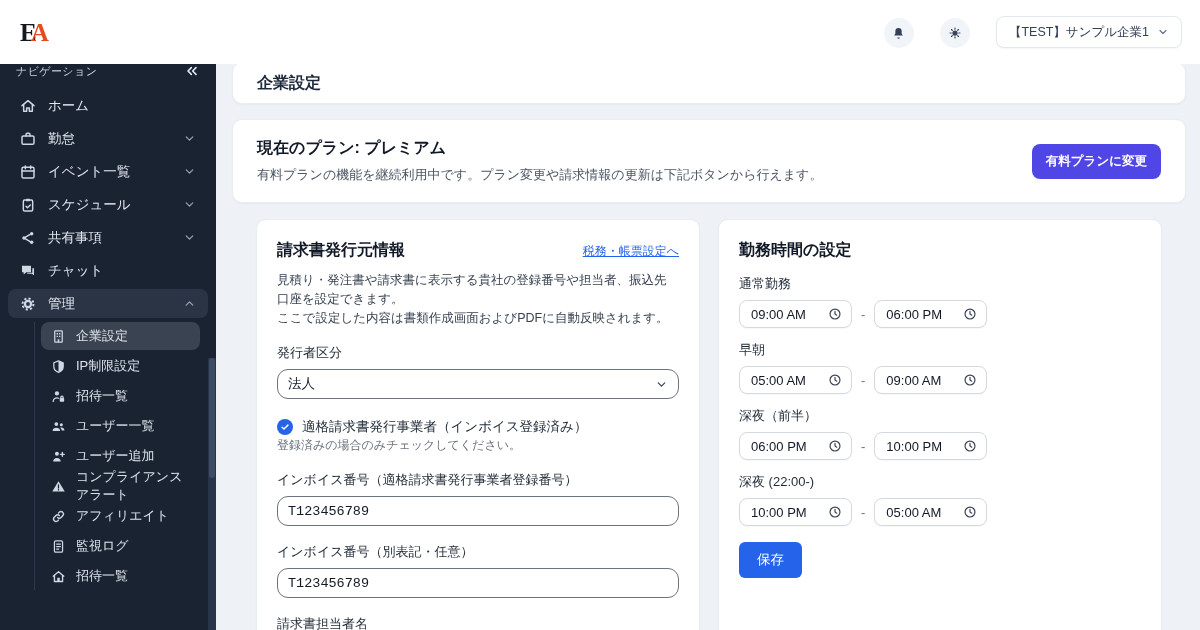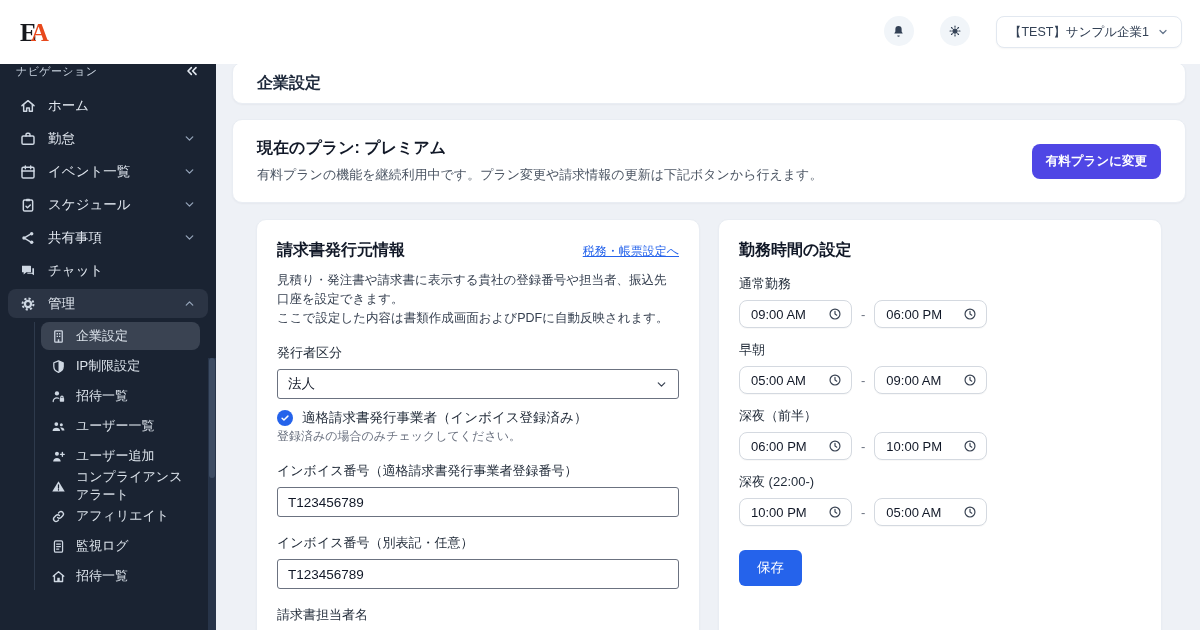--- a/index.html
+++ b/index.html
@@ -8,21 +8,21 @@
   .canvas { position:relative; width:1200px; height:630px; }
 
   
   .topbar { position:absolute; top:0; left:0; width:1200px; height:64px;
     background:#ffffff; display:flex; align-items:center; justify-content:space-between;
     padding:0 18px 0 20px; z-index:5; }
   .logo { font-family:"Liberation Serif","DejaVu Serif",serif; font-weight:bold;
     font-size:25px; letter-spacing:-2px; line-height:1; cursor:pointer; }
   .logo .e { color:#16181d; }
   .logo .a { color:#e8491d; margin-left:-4px; }
-  .top-right { display:flex; align-items:flex-start; gap:26px; }
+  .top-right { display:flex; align-items:flex-end; gap:26px; }
   .icon-btn { width:30px; height:30px; border-radius:50%; background:#f1f5f9;
     display:flex; align-items:center; justify-content:center; border:none; cursor:pointer; color:#334155; }
   .company-btn { height:32px; display:flex; align-items:center; gap:8px;
     border:1px solid #e2e8f0; border-radius:8px; background:#fff; padding:0 12px;
     font-size:12.5px; color:#334155; cursor:pointer; box-shadow:0 1px 2px rgba(0,0,0,.04); }
 
   
   .sidebar { position:absolute; top:48px; left:0; width:216px; height:582px;
     background:#1a2332; color:#e2e8f0; overflow:hidden; }
   .side-head { display:flex; align-items:center; justify-content:space-between;
@@ -60,37 +60,37 @@
   .cards-row { margin-top:16px; padding:0 24px 0 24px; display:flex; gap:18px; }
   .card { flex:1; background:#fff; border:1px solid #e9edf3; border-radius:10px;
     box-shadow:0 1px 2px rgba(16,24,40,.04); padding:20px; min-height:520px; }
   .card h2 { font-size:16px; font-weight:bold; color:#111827; }
   .card-head { display:flex; align-items:flex-start; justify-content:space-between; }
   .head-link { font-size:12px; color:#2563eb; text-decoration:underline; cursor:pointer;
     margin-top:3px; white-space:nowrap; }
   .desc { font-size:12.5px; color:#374151; line-height:1.5; margin-top:10px; }
   .f-label { display:block; font-size:13px; color:#1f2937; margin:17px 0 7px; }
   .select, .t-input { display:flex; align-items:center; justify-content:space-between;
-    height:30px; border:1px solid #6b7280; border-radius:3px; background:#fff;
-    padding:0 10px; font-size:13.5px; color:#111827; cursor:pointer; }
-  .check-row { display:flex; align-items:center; gap:9px; margin-top:10px; cursor:pointer; }
+    height:30px; border:1px solid #6b7280; border-radius:11px; background:#fff;
+    padding:0 10px; font-size:13.5px; color:#111827; cursor:pointer;font-family:Liberation Mono, monospace; }
+  .check-row { display:flex; align-items:center; gap:9px; margin-top:19px; cursor:pointer; }
   .checkbox { width:16px; height:16px; border-radius:50%; background:#2563eb;
     display:flex; align-items:center; justify-content:center; flex:0 0 auto; }
   .check-label { font-size:13.5px; color:#1f2937; }
   .helper { font-size:12px; color:#6b7280; margin-top:1px; }
 
   .wh-label { font-size:13px; color:#1f2937; margin:13px 0 7px; }
   .wh-label.first { margin-top:14px; }
   .time-row { display:flex; align-items:center; }
   .time-input { width:113px; height:28px; display:flex; align-items:center;
     justify-content:space-between; border:1px solid #d4d9e0; border-radius:8px;
     background:#fff; padding:0 9px 0 11px; font-size:13px; color:#111827; cursor:pointer;
     box-shadow:0 1px 1px rgba(16,24,40,.03); }
   .dash { margin:0 9px; color:#6b7280; font-size:13px; }
-  .btn-blue { margin-top:24px; background:#2563eb; color:#fff; font-size:13.5px;
+  .btn-blue { margin-top:16px; background:#2563eb; color:#fff; font-size:13.5px;
     border:none; border-radius:6px; padding:9px 18px; cursor:pointer; }
 </style>
 </head>
 <body>
 
 <div class="canvas">
 
   <div class="topbar">
     <div class="logo">
       <span class="e">E</span><span class="a">A</span>

